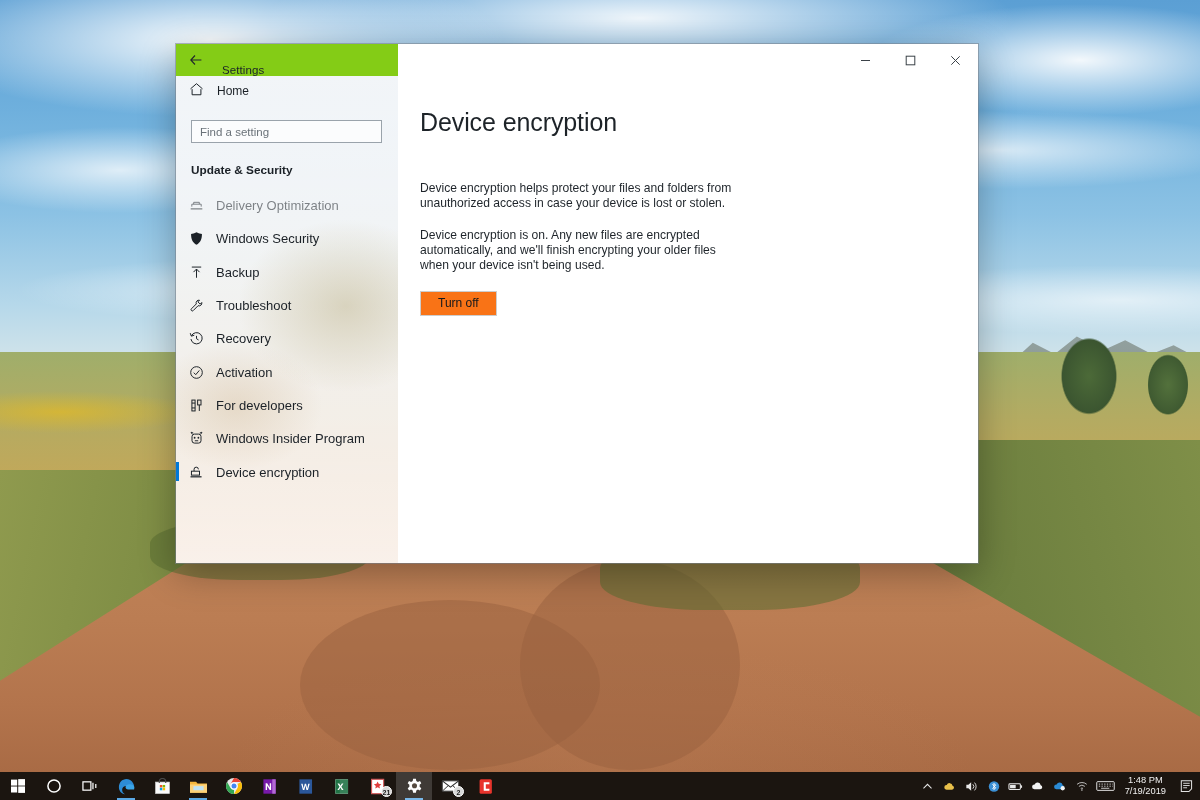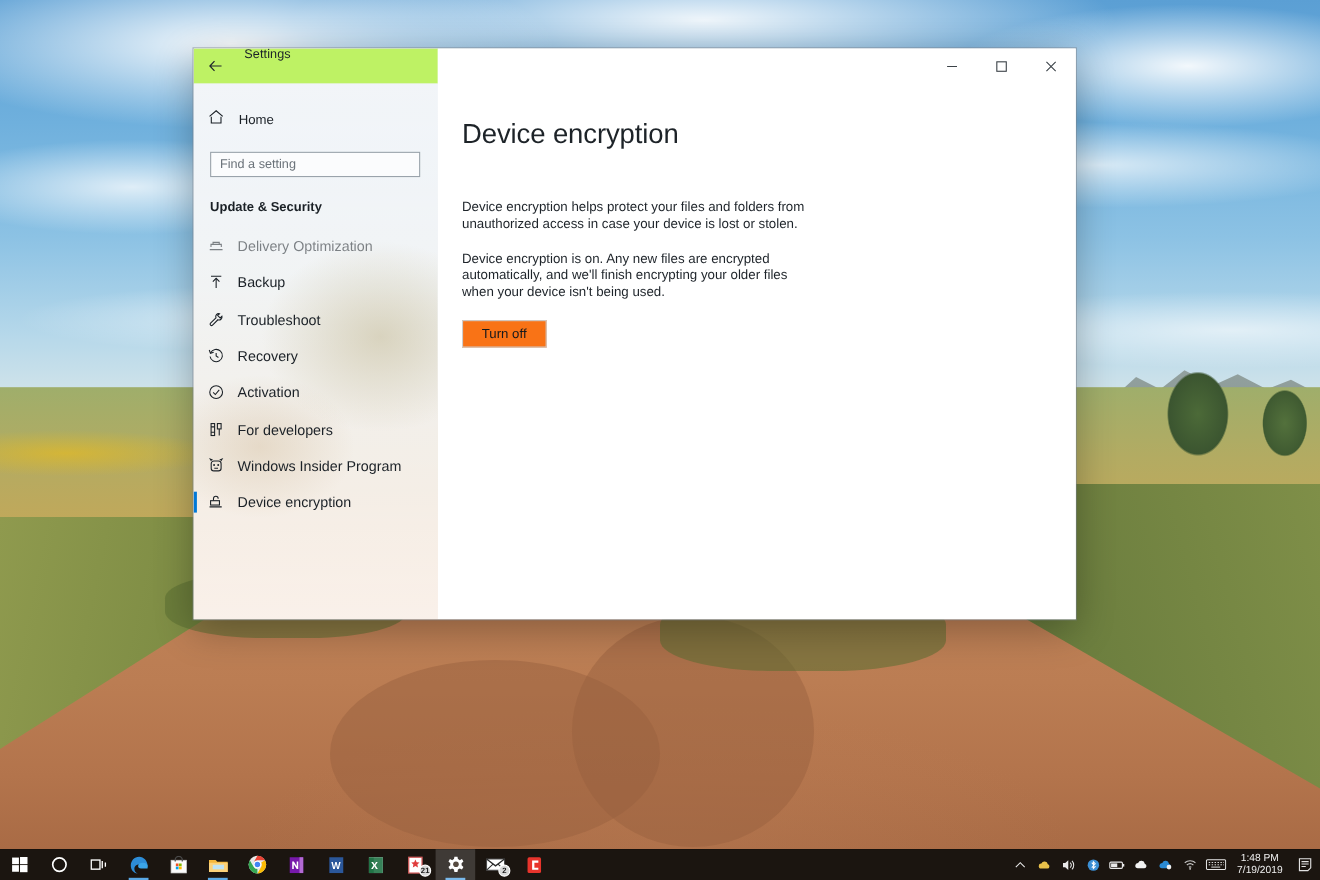--- a/index.html
+++ b/index.html
@@ -85,22 +85,22 @@
     background:#fff;
     box-shadow:0 0 0 1px rgba(120,130,140,.55), 0 10px 34px rgba(0,0,0,.30);
     display:flex; flex-direction:column;
     overflow:hidden;
   }
   .titlebar {
     height:32px; flex:0 0 32px; display:flex; align-items:center;
     position:relative; background:transparent;
   }
   .titlebar .tb-left {
-    width:222px; height:32px; display:flex; align-items:flex-start;
-    background:#bef264;
+    width:222px; height:32px; display:flex; align-items:flex-end;
+    background:#84cc16;
   }
   .titlebar .tb-right {
     flex:1; height:32px; background:#fff; display:flex; justify-content:flex-end;
   }
   .back-btn {
     width:40px; height:32px; display:flex; align-items:center; justify-content:center;
     color:#20262c;
   }
   .tb-title {
     font-size:11.5px; color:#1b2228; letter-spacing:.1px; padding-left:6px;
@@ -125,21 +125,21 @@
     content:""; position:absolute; inset:0;
     background:
       radial-gradient(ellipse 150px 120px at 170px 230px, rgba(196,186,150,.55), rgba(0,0,0,0) 72%),
       radial-gradient(ellipse 120px 90px at 60px 330px, rgba(205,178,140,.35), rgba(0,0,0,0) 72%),
       linear-gradient(180deg, rgba(255,255,255,.52), rgba(255,255,255,.62) 55%, rgba(255,255,255,.56));
     pointer-events:none;
   }
   .sidebar > * { position:relative; z-index:2; }
 
   .side-home {
-    display:flex; align-items:center; height:30px; margin-top:18px; padding-left:13px;
+    display:flex; align-items:center; height:30px; padding-left:13px;
     color:#1a2026;
   }
   .side-home .lbl { font-size:12px; padding-left:13px; }
 
   .search-wrap { padding:14px 16px 0 15px; }
   .search-box {
     height:23px; background:#fbfcfd; border:1px solid #9aa3ab;
     display:flex; align-items:center; padding:0 5px 0 8px;gap:44px;
   }
   .search-box input {
@@ -310,20 +310,28 @@
           <span class="ico">
             <svg width="15" height="15" viewBox="0 0 16 16">
               <path d="M3 9.2 V6.6 H13 V9.2" fill="none" stroke="currentColor" stroke-width="1.05"></path>
               <path d="M1.8 11.6 H14.2" stroke="currentColor" stroke-width="1.3"></path>
               <path d="M5 6.6 V4.6 H11 V6.6" fill="none" stroke="currentColor" stroke-width="1.05"></path>
             </svg>
           </span>
           <span class="lbl">Delivery Optimization</span>
         </div>
 
+        <div class="navitem">
+          <span class="ico">
+            <svg width="15" height="15" viewBox="0 0 16 16">
+              <path d="M8 1.4 C5.8 2.7 3.6 3.1 2.2 3.1 C2.2 8.6 3.7 12.2 8 14.6 C12.3 12.2 13.8 8.6 13.8 3.1 C12.4 3.1 10.2 2.7 8 1.4 Z" fill="currentColor"></path>
+            </svg>
+          </span>
+          <span class="lbl">Windows Security</span>
+        </div>
 
         <div class="navitem">
           <span class="ico">
             <svg width="15" height="15" viewBox="0 0 16 16">
               <path d="M3 2.2 H13" stroke="currentColor" stroke-width="1.05"></path>
               <path d="M8 4.4 V13.6" stroke="currentColor" stroke-width="1.05" fill="none"></path>
               <path d="M4.8 7.6 L8 4.3 L11.2 7.6" fill="none" stroke="currentColor" stroke-width="1.05"></path>
             </svg>
           </span>
           <span class="lbl">Backup</span>

